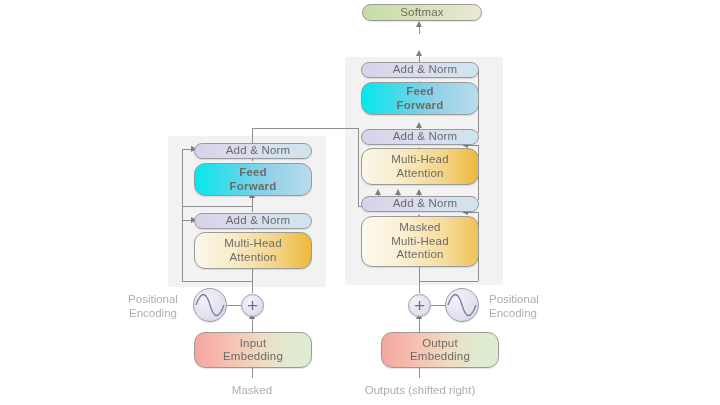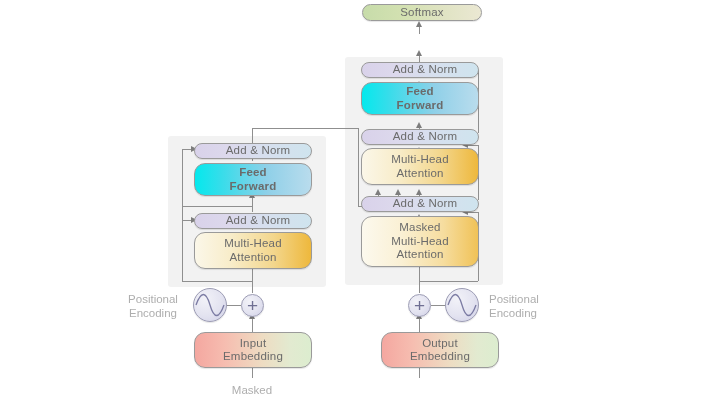--- a/index.html
+++ b/index.html
@@ -274,17 +274,18 @@
 
   <div class="circle" style="left:445px; top:288px; width:34px; height:34px;">
     <svg width="32" height="32" viewBox="0 0 32 32" aria-hidden="true">
       <path d="M2 16 C 7 2, 12 2, 16 16 C 20 30, 25 30, 30 16" fill="none" stroke="#7b7ba3" stroke-width="1.3"></path>
     </svg>
   </div>
 
   <div class="label right-al" style="left:489px; top:292px; width:72px;">Positional
 Encoding</div>
 
+  <div class="label" style="left:355px; top:383px; width:130px;">Outputs (shifted right)</div>
 
 
   <div class="node g-softmax" style="left:362px; top:4px; width:120px; height:17px;">Softmax</div>
 
 </div>
 
 </body></html>

